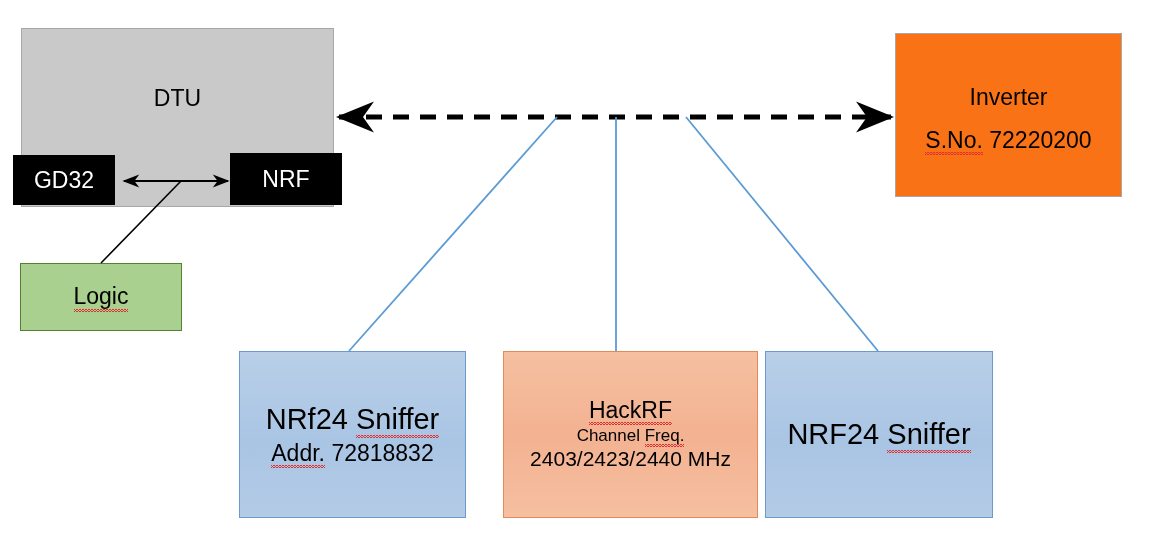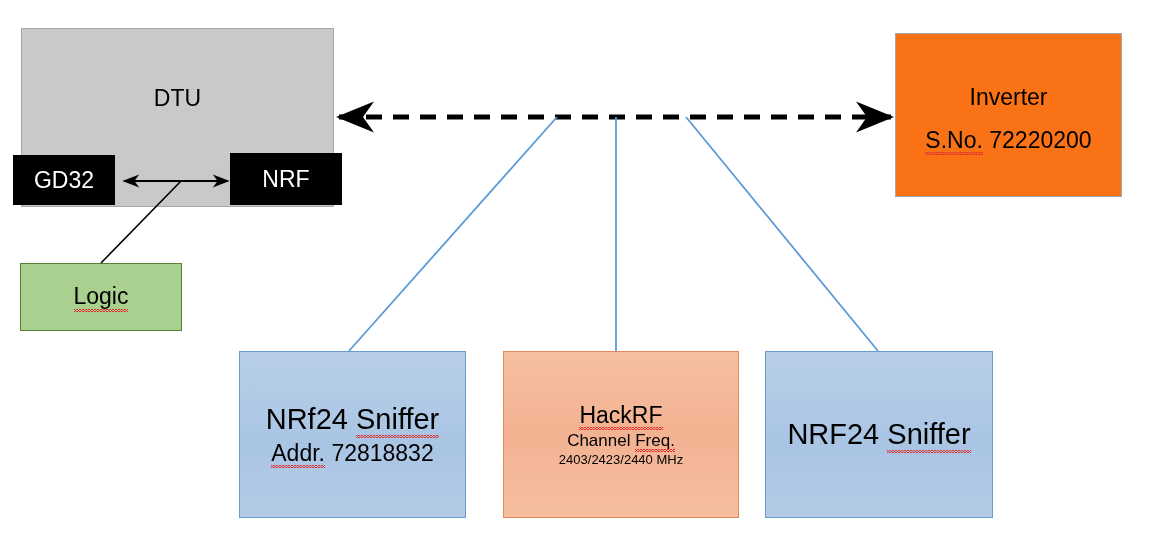--- a/index.html
+++ b/index.html
@@ -98,28 +98,28 @@
     border: 1px solid #6a9ad0;
   }
   #sniffer-left-node  { left: 239px; top: 351px; width: 227px; height: 167px; }
   #sniffer-right-node { left: 765px; top: 351px; width: 228px; height: 167px; }
   .sniffer .line1 { font-size: 29px; }
   .sniffer .line2 { font-size: 23px; margin-top: 3px; }
 
   #hackrf-node {
     left: 503px;
     top: 351px;
-    width: 236px;
+    width: 255px;
     height: 167px;
     background: linear-gradient(to bottom, #f5c0a0 0%, #f3b292 50%, #f5bfa0 100%);
     border: 1px solid #e08b5a;
   }
   #hackrf-node .line1 { font-size: 23px; }
   #hackrf-node .line2 { font-size: 17px; margin-top: 2px; }
-  #hackrf-node .line3 { font-size: 13px; margin-top: 1px; }
+  #hackrf-node .line3 { font-size: 21px; margin-top: 1px; }
 
   
   .sq {
     position: relative;
     display: inline-block;
   }
   .sq::after {
     content: "";
     position: absolute;
     left: 0;

